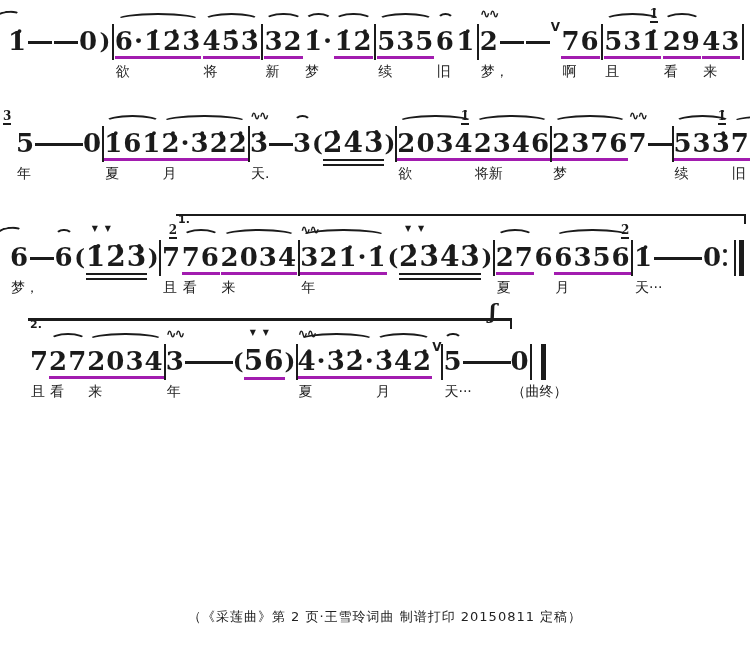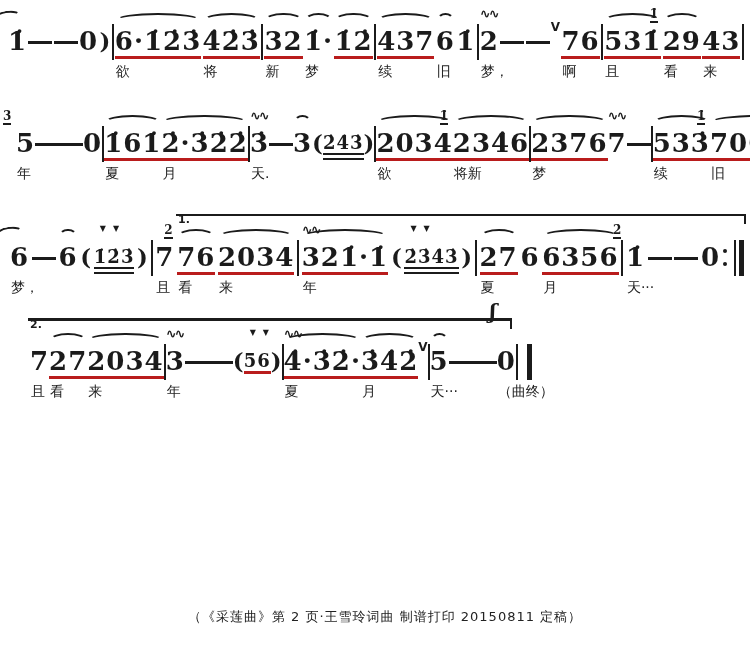--- a/index.html
+++ b/index.html
@@ -4,23 +4,23 @@
 <style>
   html,body{margin:0;padding:0;}
   body{
     width:750px;height:670px;position:relative;background:#ffffff;
     font-family:"DejaVu Serif", serif;color:#1b1b1b;overflow:hidden;
   }
   .system{position:absolute;height:74px;}
   .notes-row{display:flex;justify-content:space-between;align-items:flex-start;width:100%;}
   .tok{position:relative;display:inline-block;}
   .nt{font-weight:bold;font-size:26px;line-height:34px;letter-spacing:1px;white-space:nowrap;}
-  .nt[data-u="1"]{border-bottom:3px solid #b91c1c;padding-bottom:0px;}
+  .nt[data-u="1"]{border-bottom:3px solid #a21caf;padding-bottom:0px;}
   .nt[data-u="2"]{border-bottom:7px double #1b1b1b;}
-  .small .nt{font-size:18px;line-height:34px;}
+  .small .nt{font-size:28px;line-height:34px;}
   .bar{width:2px;height:36px;background:#1b1b1b;display:inline-block;flex:none;}
   .dash{width:24px;height:3px;background:#1b1b1b;display:inline-block;margin-top:17px;flex:none;}
   .paren{font-size:23px;line-height:34px;font-weight:bold;flex:none;}
   .breath{font-size:12px;font-weight:bold;line-height:14px;margin-top:-4px;font-family:"DejaVu Sans",sans-serif;flex:none;}
   .rep{position:relative;width:16px;height:36px;border-right:5px solid #1b1b1b;flex:none;}
   .rep::before{content:"";position:absolute;left:0;top:9px;width:4px;height:4px;border-radius:50%;background:#1b1b1b;box-shadow:0 13px 0 #1b1b1b;}
   .rep::after{content:"";position:absolute;right:3px;top:0;bottom:0;width:2px;background:#1b1b1b;}
   .fin{position:relative;width:9px;height:36px;border-right:5px solid #1b1b1b;border-left:2px solid #1b1b1b;flex:none;}
   .slur{position:absolute;left:1px;right:1px;top:-11px;height:10px;border:2px solid transparent;border-top-color:#1b1b1b;border-radius:50%;}
   .tie{position:absolute;left:-16px;top:-13px;width:26px;height:12px;border:2px solid transparent;border-top-color:#1b1b1b;border-radius:50%;transform:rotate(-10deg);}
@@ -45,27 +45,27 @@
 
 <div class="system" id="sys0">
     <div class="notes-row">
       <span class="tok"><i class="tie"></i><span class="nt">1̇</span></span>
       <span class="dash"></span>
       <span class="dash"></span>
       <span class="tok"><span class="nt">0</span></span>
       <span class="paren">)</span>
       <span class="bar"></span>
       <span class="tok"><i class="slur"></i><span class="nt" data-u="1">6·1̇2̇3̇</span><span class="lyr">欲</span></span>
-      <span class="tok"><i class="slur"></i><span class="nt" data-u="1">4̇2̇3̇</span><span class="lyr">将</span></span>
+      <span class="tok"><i class="slur"></i><span class="nt" data-u="1">4̇5̇3̇</span><span class="lyr">将</span></span>
       <span class="bar"></span>
       <span class="tok"><i class="slur"></i><span class="nt" data-u="1">32</span><span class="lyr">新</span></span>
       <span class="tok"><i class="slur"></i><span class="nt">1̇·</span><span class="lyr">梦</span></span>
       <span class="tok"><i class="slur"></i><span class="nt" data-u="1">1̇2̇</span></span>
       <span class="bar"></span>
-      <span class="tok"><i class="slur"></i><span class="nt" data-u="1">437</span><span class="lyr">续</span></span>
+      <span class="tok"><i class="slur"></i><span class="nt" data-u="1">535</span><span class="lyr">续</span></span>
       <span class="tok"><i class="slur"></i><span class="nt">6</span><span class="lyr">旧</span></span>
       <span class="tok"><span class="nt">1̇</span></span>
       <span class="bar"></span>
       <span class="tok"><b class="orn">∿∿</b><span class="nt">2</span><span class="lyr">梦，</span></span>
       <span class="dash"></span>
       <span class="dash"></span>
       <span class="breath">V</span>
       <span class="tok"><span class="nt" data-u="1">76</span><span class="lyr">啊</span></span>
       <span class="bar"></span>
       <span class="tok"><i class="slur"></i><span class="nt" data-u="1">531̇</span><span class="lyr">且</span></span>

